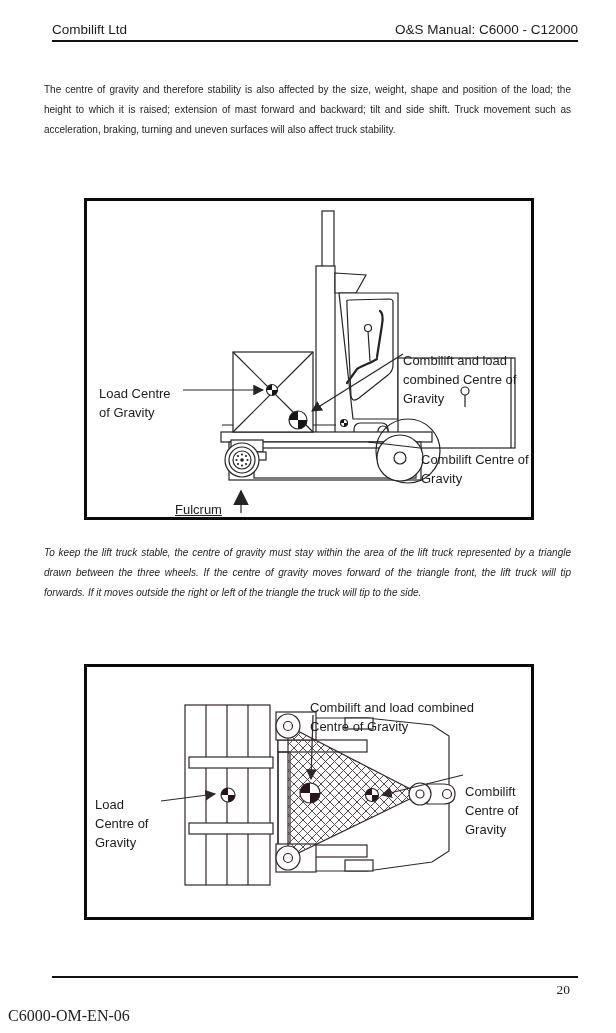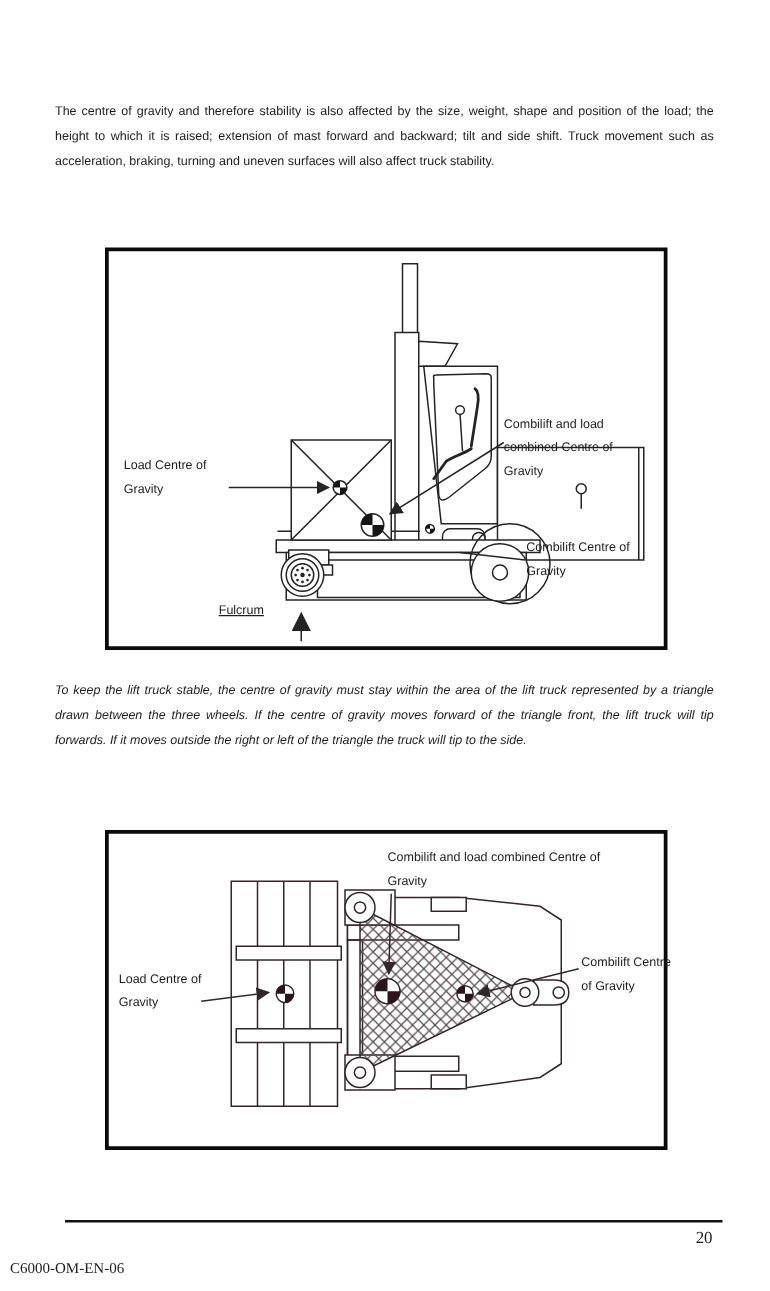--- a/index.html
+++ b/index.html
@@ -27,49 +27,53 @@
   #p2{top:543px;font-style:italic;}
   .fig{
     position:absolute;left:84px;width:450px;
     border:3px solid #0a0a0a;background:#fff;
     box-sizing:border-box;
   }
   #fig1{top:198px;height:322px;}
   #fig2{top:664px;height:256px;}
   .fig svg{position:absolute;left:0;top:0;}
   .fig-label{
-    position:absolute;font-size:10px;line-height:19px;color:#1d1d1d;
+    position:absolute;font-size:13px;line-height:19px;color:#1d1d1d;margin-top:21px;
   }
   #f1-load{left:12px;top:162px;width:84px;}
   #f1-combined{left:316px;top:129px;width:118px;}
   #f1-combilift{left:334px;top:228px;width:108px;}
   #f1-fulcrum{left:88px;top:278px;width:60px;text-decoration:underline;}
   #f2-combined{left:223px;top:10px;width:182px;}
   #f2-load{left:8px;top:107px;width:70px;}
   #f2-combilift{left:378px;top:94px;width:72px;}
   .ftr-rule{
     position:absolute;left:52px;top:976px;width:526px;height:0;
     border-top:2px solid #111;
   }
   .page-num{
     position:absolute;right:46px;top:982px;
     font-family:"Liberation Serif","DejaVu Serif",serif;
     font-size:13.5px;
   }
   .doc-code{
     position:absolute;left:8px;top:1007px;
     font-family:"Liberation Serif","DejaVu Serif",serif;
-    font-size:12px;
+    font-size:16px;
   }
 </style>
 </head>
 <body>
 
 <div class="page">
 
+  <div class="hdr">
+    <span class="hdr-left">Combilift Ltd</span>
+    <span class="hdr-right">O&amp;S Manual: C6000 - C12000</span>
+  </div>
 
   <div class="para" id="p1">The centre of gravity and therefore stability is also affected by the size, weight, shape and position of the load; the height to which it is raised; extension of mast forward and backward; tilt and side shift. Truck movement such as acceleration, braking, turning and uneven surfaces will also affect truck stability.</div>
   <div class="para" id="p2">To keep the lift truck stable, the centre of gravity must stay within the area of the lift truck represented by a triangle drawn between the three wheels. If the centre of gravity moves forward of the triangle front, the lift truck will tip forwards.  If it moves outside the right or left of the triangle the truck will tip to the side.</div>
 
   <div class="fig" id="fig1">
     <svg width="444" height="316" viewBox="0 0 444 316">
       <defs>
         <marker id="ah1" viewBox="0 0 10 10" refX="9" refY="5" markerWidth="9" markerHeight="9" orient="auto-start-reverse">
           <path d="M0,0 L10,5 L0,10 Z" fill="#242424"></path>
         </marker>

